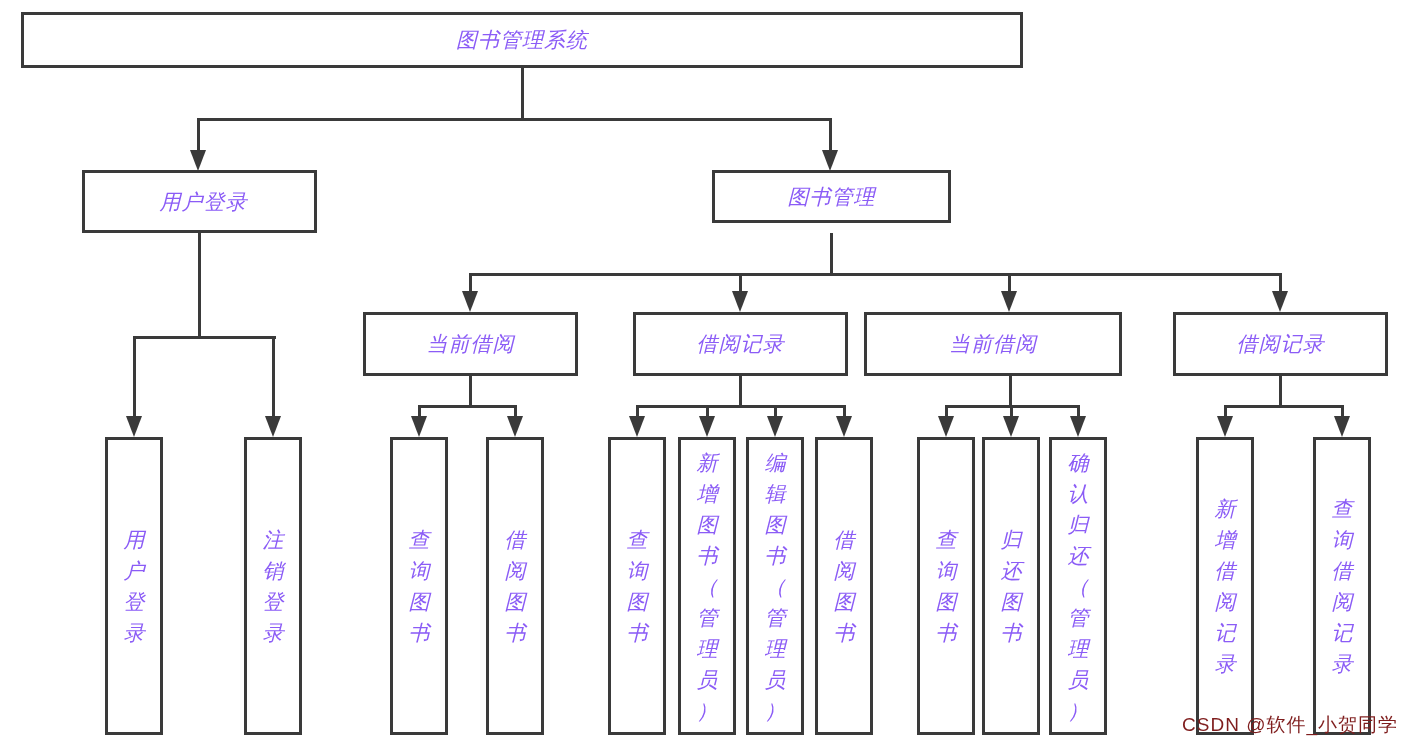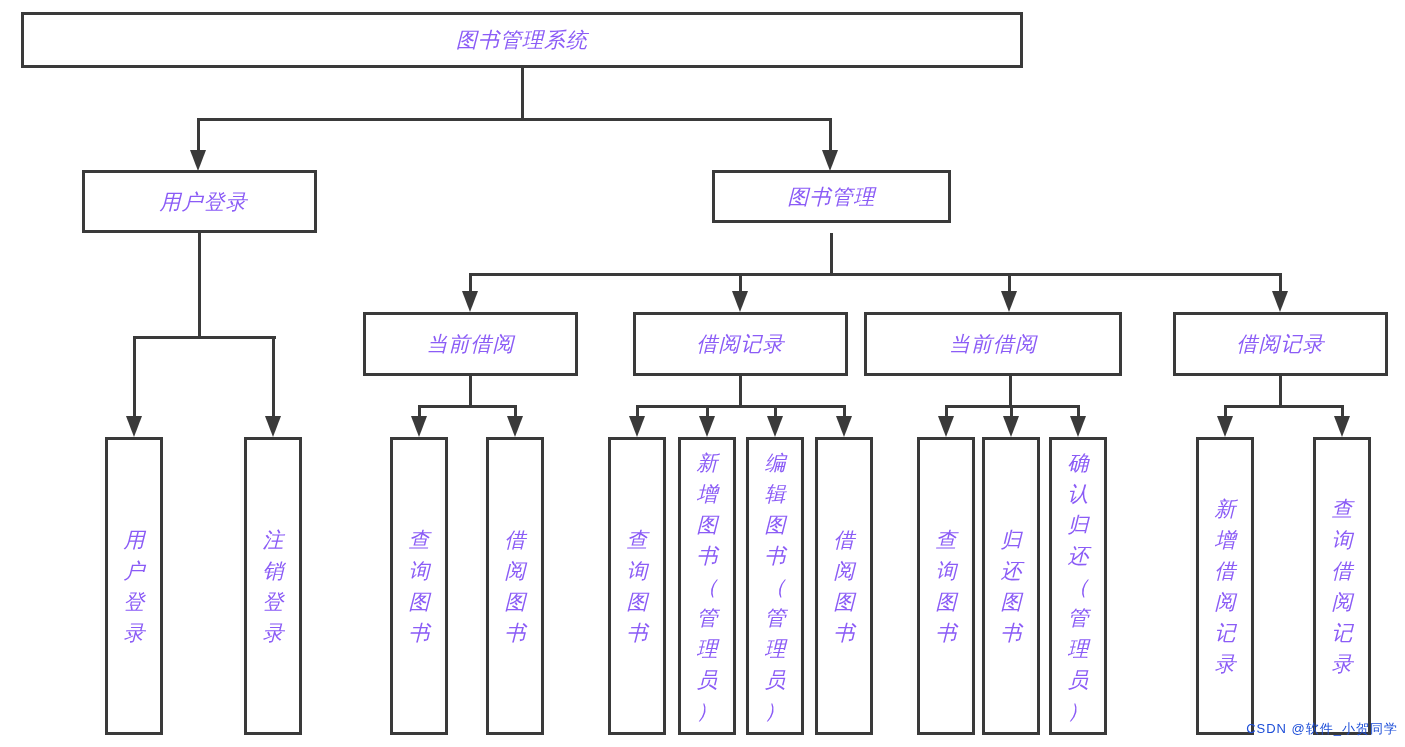--- a/index.html
+++ b/index.html
@@ -30,21 +30,21 @@
   .vline { position: absolute; width: 3px; background: #3a3a3a; }
   .ah {
     position: absolute; width: 0; height: 0;
     border-left: 8px solid transparent;
     border-right: 8px solid transparent;
     border-top: 21px solid #3a3a3a;
   }
 
   .watermark {
     position: absolute; right: 7px; bottom: 9px;
-    font-size: 13px; color: #1d4ed8; letter-spacing: 1px;
+    font-size: 19px; color: #7f1d1d; letter-spacing: 1px;
     white-space: nowrap;
   }
 </style>
 </head>
 <body>
 
 <div class="canvas">
 
   <div class="node" style="left:21px; top:12px; width:1002px; height:56px;">
     <span class="label">图书管理系统</span>

